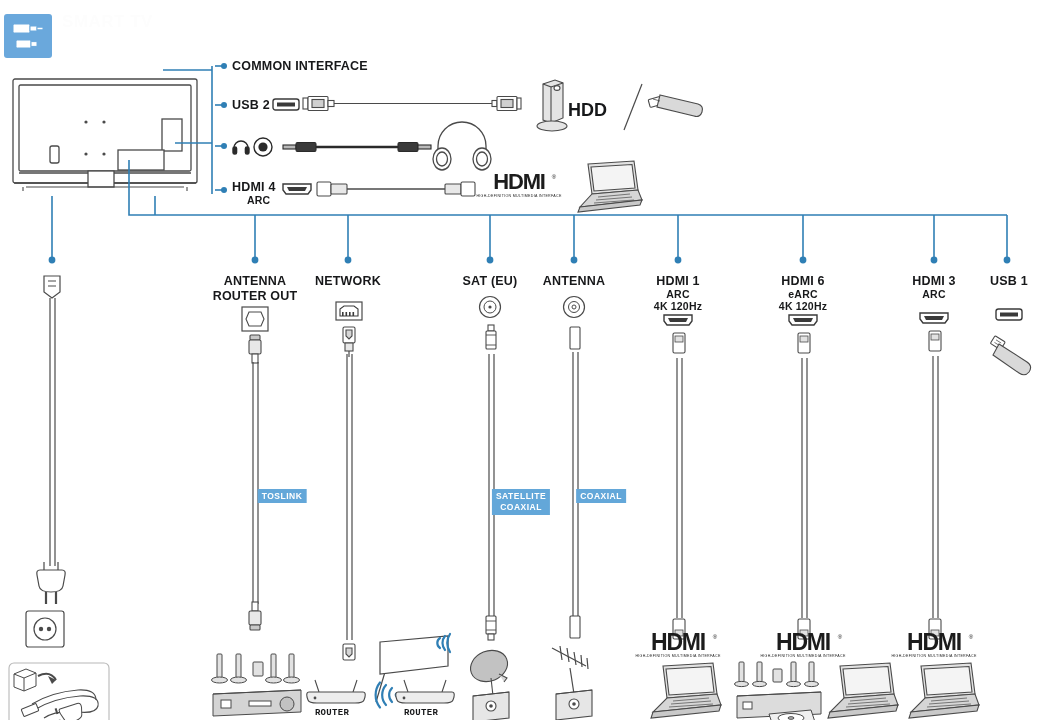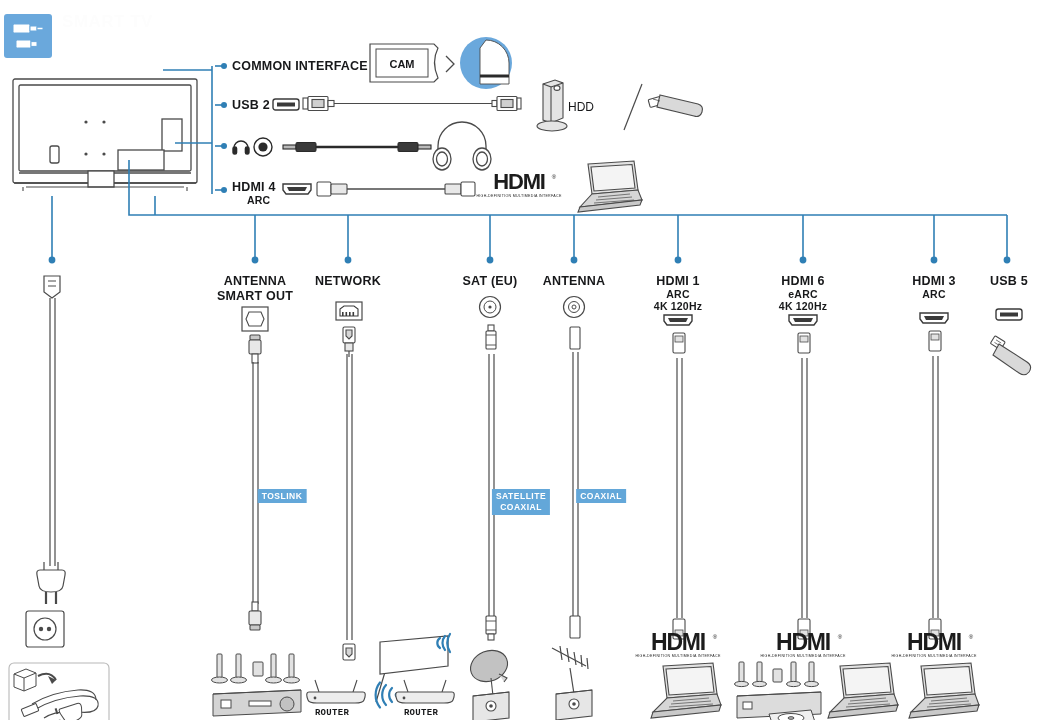--- a/index.html
+++ b/index.html
@@ -23,21 +23,21 @@
     font-size:8.5px;font-weight:bold;letter-spacing:.5px;
     padding:2px 4px 2px 4px;line-height:10px;white-space:nowrap;
     transform:translateX(-50%);text-align:center;
   }
   .badge.two{line-height:11px;}
   .hdmilogo{position:absolute;transform:translateX(-50%);}
   .router-lbl{
     position:absolute;font-size:9px;font-weight:bold;color:#17181a;
     transform:translateX(-50%);letter-spacing:.3px;font-family:Liberation Mono, monospace;
   }
-  .hddtxt{position:absolute;font-size:12px;font-weight:normal;color:#17181a;}
+  .hddtxt{position:absolute;font-size:18px;font-weight:bold;color:#17181a;}
   .camtxt{font-size:11px;font-weight:bold;fill:#17181a;}
   .topfaint{
     position:absolute;left:62px;top:2px;font-size:17px;font-weight:bold;
     color:#fdfdfd;letter-spacing:.5px;
   }
   svg{display:block;overflow:visible;}
 </style>
 </head>
 <body>
 
@@ -119,36 +119,20 @@
       <circle cx="574" cy="250" r="3.4"></circle>
       <circle cx="678" cy="250" r="3.4"></circle>
       <circle cx="803" cy="250" r="3.4"></circle>
       <circle cx="934" cy="250" r="3.4"></circle>
       <circle cx="1007" cy="250" r="3.4"></circle>
     </g>
   </svg>
 
   <div class="lbl lbl-main" style="left:232px;top:49px;">COMMON INTERFACE</div>
 
-  <div class="abs" style="left:368px;top:26px;">
-    <svg width="150" height="54" viewBox="0 0 150 54">
-      <g fill="#ffffff" stroke="#4a4a4a" stroke-width="1.2">
-        <path d="M2 8 H66 L70 12 Q63 26 70 42 L66 46 H2 Z"></path>
-        <rect x="8" y="13" width="52" height="28" fill="none" stroke-width="1"></rect>
-      </g>
-      <text x="34" y="32" class="camtxt" text-anchor="middle" font-size="11" font-weight="bold" fill="#17181a" font-family="Liberation Sans, sans-serif">CAM</text>
-      <path d="M78 20 L86 28 L78 36" fill="none" stroke="#4a4a4a" stroke-width="1.3"></path>
-      <g>
-        <circle cx="118" cy="27" r="26" fill="#6aa8dc"></circle>
-        <path d="M118 4 A23 23 0 0 1 141 27 L141 48 L112 48 L112 12 Z" fill="#ffffff" stroke="#4a4a4a" stroke-width=".9"></path>
-        <path d="M112 40 H141" stroke="#2a2a2a" stroke-width="3"></path>
-        <path d="M118 4 L118 27 L141 27" fill="none" stroke="#ffffff" stroke-width="0"></path>
-      </g>
-    </svg>
-  </div>
 
   <div class="lbl lbl-main" style="left:232px;top:88px;">USB 2</div>
 
   <div class="abs" style="left:272px;top:86px;">
     <svg width="28" height="18" viewBox="0 0 28 18">
       <rect x="1" y="3" width="26" height="11" rx="2.5" fill="#ffffff" stroke="#3a3a3a" stroke-width="1.4"></rect>
       <rect x="5" y="6.5" width="18" height="4" fill="#3a3a3a"></rect>
     </svg>
   </div>
 
@@ -273,40 +257,40 @@
         <path d="M20 34 L66 30 L70 40 L8 47 Z" fill="#d6d6d6"></path>
         <path d="M8 47 L70 40 L68 45 L6 52 Z" fill="#c9c9c9"></path>
         <path d="M26 37 L58 34" fill="none" stroke-width=".7"></path>
         <path d="M24 40 L60 37" fill="none" stroke-width=".7"></path>
         <path d="M22 43 L62 40" fill="none" stroke-width=".7"></path>
       </g>
     </svg>
   </div>
 
   <div class="lbl lbl-main lbl-c" style="left:255px;top:264px;">ANTENNA</div>
-  <div class="lbl lbl-main lbl-c" style="left:255px;top:279px;">SMART OUT</div>
+  <div class="lbl lbl-main lbl-c" style="left:255px;top:279px;">ROUTER OUT</div>
 
   <div class="lbl lbl-main lbl-c" style="left:348px;top:264px;">NETWORK</div>
 
   <div class="lbl lbl-main lbl-c" style="left:490px;top:264px;">SAT (EU)</div>
 
   <div class="lbl lbl-main lbl-c" style="left:574px;top:264px;">ANTENNA</div>
 
   <div class="lbl lbl-main lbl-c" style="left:678px;top:264px;">HDMI 1</div>
   <div class="lbl lbl-sub lbl-c" style="left:678px;top:278px;">ARC</div>
   <div class="lbl lbl-sub lbl-c" style="left:678px;top:290px;">4K 120Hz</div>
 
   <div class="lbl lbl-main lbl-c" style="left:803px;top:264px;">HDMI 6</div>
   <div class="lbl lbl-sub lbl-c" style="left:803px;top:278px;">eARC</div>
   <div class="lbl lbl-sub lbl-c" style="left:803px;top:290px;">4K 120Hz</div>
 
   <div class="lbl lbl-main lbl-c" style="left:934px;top:264px;">HDMI 3</div>
   <div class="lbl lbl-sub lbl-c" style="left:934px;top:278px;">ARC</div>
 
-  <div class="lbl lbl-main lbl-c" style="left:1009px;top:264px;">USB 5</div>
+  <div class="lbl lbl-main lbl-c" style="left:1009px;top:264px;">USB 1</div>
 
   <div class="abs" style="left:38px;top:262px;">
     <svg width="28" height="28" viewBox="0 0 28 28">
       <g fill="#ffffff" stroke="#4a4a4a" stroke-width="1.2">
         <path d="M6 4 H22 L22 20 L14 26 L6 20 Z"></path>
         <path d="M10 9 H18 M10 14 H18" stroke-width="1"></path>
       </g>
     </svg>
   </div>
   <svg class="abs" style="left:44px;top:288px;" width="18" height="272">

